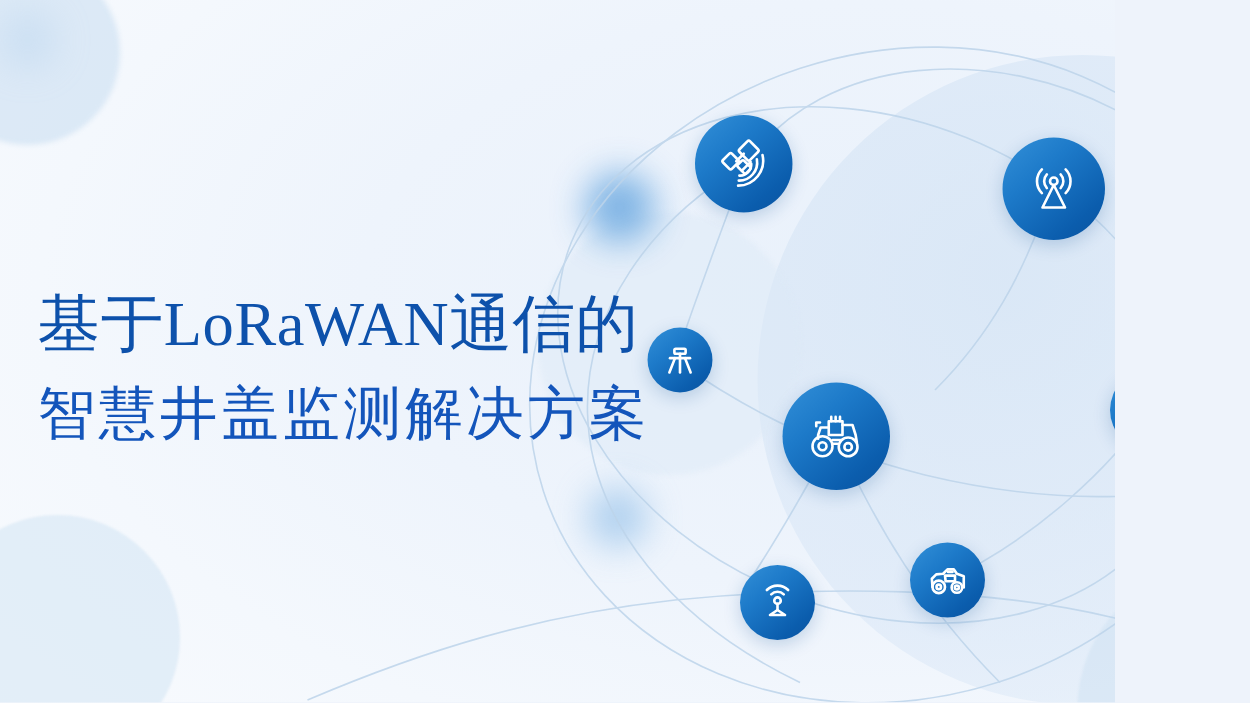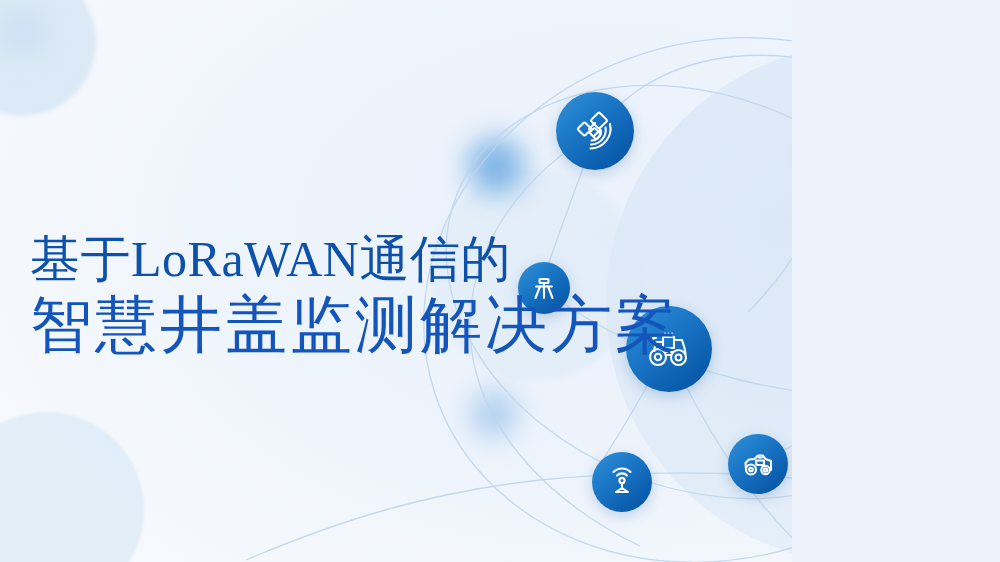--- a/index.html
+++ b/index.html
@@ -2,21 +2,21 @@
 <html><head>
 <meta charset="utf-8">
 <style>
   html,body{margin:0;padding:0;}
   body{
     width:1000px;height:562px;overflow:hidden;
     font-family:"Liberation Sans", sans-serif;
     background:#eef3fb;
   }
   #slide{
-    position:relative;width:792px;height:562px;overflow:hidden;
+    position:relative;width:892px;height:562px;overflow:hidden;
     background:
       radial-gradient(120% 110% at 78% 42%, #e9f1fb 0%, #eef4fc 38%, #f4f8fd 62%, #fbfcfe 100%),
       linear-gradient(135deg,#f7fafe 0%,#eef4fc 55%,#e7eff9 100%);
   }
 
   
   .blob{position:absolute;border-radius:50%;pointer-events:none;}
   .blob-tl{left:-52px;top:-32px;width:148px;height:148px;
     background:rgba(199,221,241,.55);filter:blur(2px);}
   .blob-bl{left:-52px;top:412px;width:196px;height:196px;
@@ -49,22 +49,22 @@
   .node svg *{stroke:#ffffff;fill:none;stroke-width:2.1;
     stroke-linecap:round;stroke-linejoin:round;vector-effect:non-scaling-stroke;}
 
   
   #title-block{position:absolute;left:30px;top:228px;width:560px;}
   #title-line1{
     font-family:"Liberation Serif", serif;
     font-size:50px;line-height:62px;color:#0d51ab;letter-spacing:.5px;
     white-space:nowrap;}
   #title-line2{
-    font-family:Liberation Mono, monospace;
-    font-size:62px;line-height:64px;color:#1355bb;letter-spacing:3px;
+    font-family:Liberation Sans, sans-serif;
+    font-size:46px;line-height:64px;color:#1355bb;letter-spacing:3px;
     font-weight:400;white-space:nowrap;margin-top:8px;}
 </style>
 </head>
 <body>
 
 <div id="slide">
 
   <div class="blob blob-rt"></div>
   <div class="blob blob-tr-corner"></div>
   <div class="blob blob-tl"></div>

